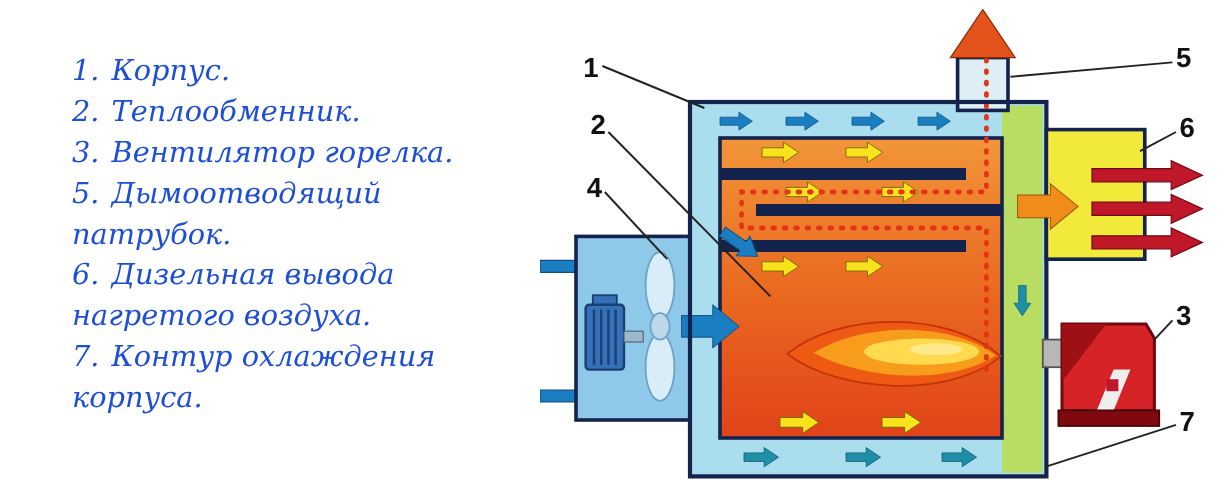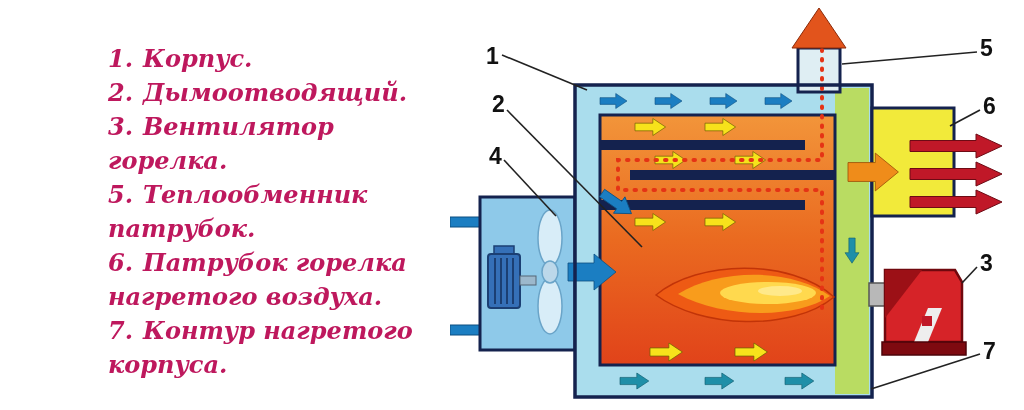--- a/index.html
+++ b/index.html
@@ -1,38 +1,38 @@
 <!DOCTYPE html>
 <html><head>
 <meta charset="utf-8">
 <style>
   html,body{margin:0;padding:0;background:#ffffff;}
   .canvas{position:relative;width:1024px;height:410px;background:#ffffff;overflow:hidden;
           font-family:"DejaVu Serif", serif;}
   .legend{position:absolute;left:60px;top:42px;width:345px;
-          font-family:"DejaVu Serif", serif;font-weight:bold;font-style:italic;
-          font-size:24px;line-height:34px;color:#be185d;margin-left:48px;}
+          font-family:"DejaVu Serif", serif;font-weight:normal;font-style:italic;
+          font-size:24px;line-height:34px;color:#1d4ed8;}
   .legend-item{margin:0;}
   .legend-item .num{margin-right:10px;}
   .diagram-svg{position:absolute;left:450px;top:0;width:574px;height:410px;}
   text.callout{font-family:"Liberation Sans", sans-serif;font-weight:bold;
                font-size:23px;fill:#111111;font-style:normal;}
 </style>
 </head>
 <body>
 
 <div class="canvas">
 
   <div class="legend">
     <div class="legend-item"><span class="num">1.</span><span>Корпус.</span></div>
-    <div class="legend-item"><span class="num">2.</span><span>Дымоотводящий.</span></div>
+    <div class="legend-item"><span class="num">2.</span><span>Теплообменник.</span></div>
     <div class="legend-item"><span class="num">3.</span><span>Вентилятор горелка.</span></div>
-    <div class="legend-item"><span class="num">5.</span><span>Теплообменник патрубок.</span></div>
-    <div class="legend-item"><span class="num">6.</span><span>Патрубок горелка нагретого воздуха.</span></div>
-    <div class="legend-item"><span class="num">7.</span><span>Контур нагретого корпуса.</span></div>
+    <div class="legend-item"><span class="num">5.</span><span>Дымоотводящий патрубок.</span></div>
+    <div class="legend-item"><span class="num">6.</span><span>Дизельная вывода нагретого воздуха.</span></div>
+    <div class="legend-item"><span class="num">7.</span><span>Контур охлаждения корпуса.</span></div>
   </div>
 
   <svg class="diagram-svg" viewBox="0 0 574 410">
     <defs>
       <path id="arr" d="M0,-4.5 L21,-4.5 L21,-10 L36,0 L21,10 L21,4.5 L0,4.5 Z"></path>
       <path id="arrM" d="M0,-5 L44,-5 L44,-11 L66,0 L44,11 L44,5 L0,5 Z"></path>
       <path id="arrL" d="M0,-5.5 L66,-5.5 L66,-12 L92,0 L66,12 L66,5.5 L0,5.5 Z"></path>
       <path id="arrF" d="M0,-9 L26,-9 L26,-18 L48,0 L26,18 L26,9 L0,9 Z"></path>
       <linearGradient id="chamGrad" x1="0" y1="0" x2="0" y2="1">
         <stop offset="0" stop-color="#f2953a"></stop>

